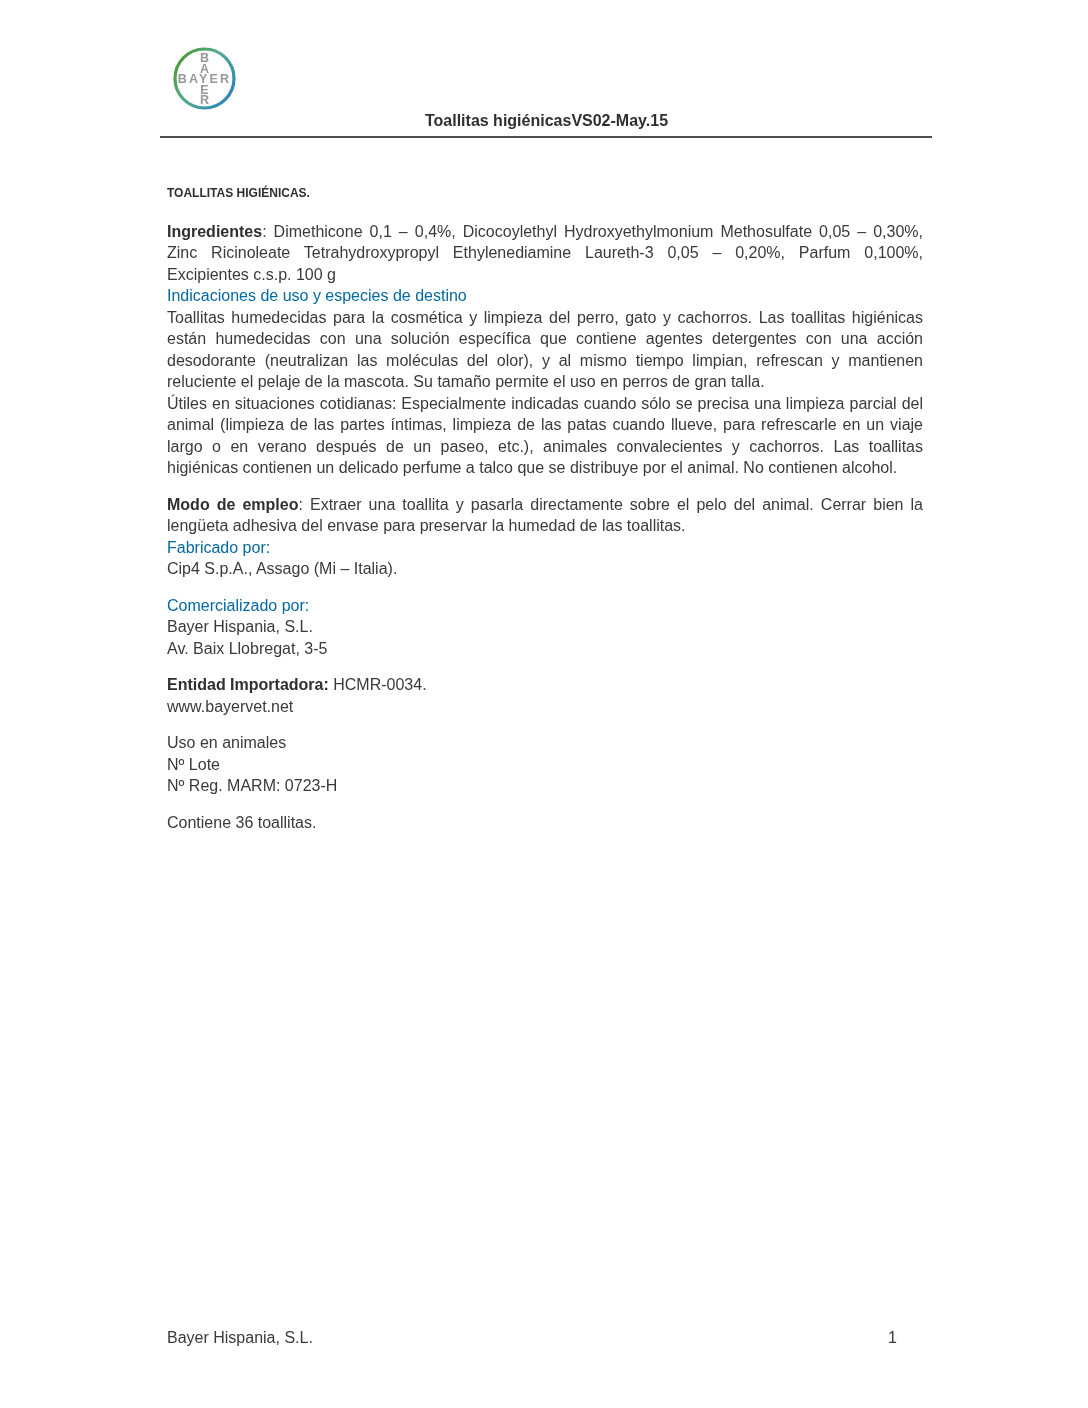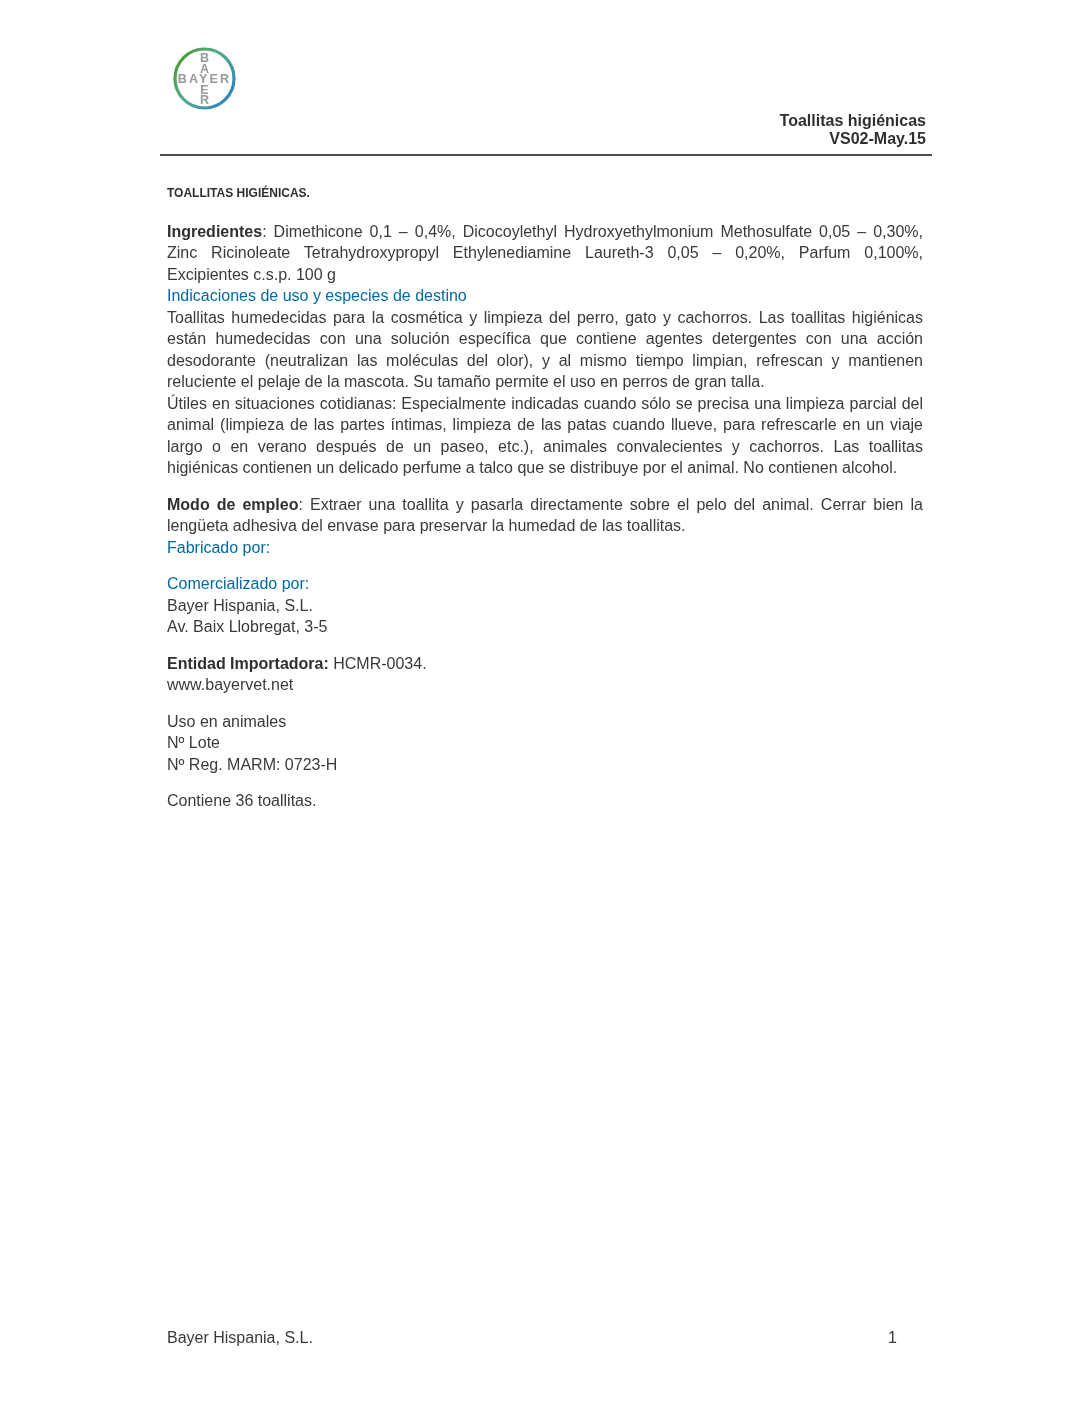--- a/index.html
+++ b/index.html
@@ -21,28 +21,27 @@
     width: 67px;
     height: 67px;
   }
   .header-row {
     position: absolute;
     top: 112px;
     left: 160px;
     width: 772px;
     box-sizing: border-box;
     display: flex;
-    justify-content: flex-start;
+    justify-content: center;
     align-items: flex-end;
     font-weight: bold;
     font-size: 16px;
     padding: 0 6px 6px 7px;
     border-bottom: 2px solid #4e4e4e;
     color: #2f2f2f;
-    flex-direction: column;
   }
   
   .content {
     position: absolute;
     top: 183px;
     left: 167px;
     width: 756px;
     line-height: 21.5px;
   }
   .content h1 {
@@ -113,20 +112,21 @@
     <div class="block">
       <div class="section-heading">Indicaciones de uso y especies de destino</div>
       <p class="just">Toallitas humedecidas para la cosmética y limpieza del perro, gato y cachorros. Las toallitas higiénicas están humedecidas con una solución específica que contiene agentes detergentes con una acción desodorante (neutralizan las moléculas del olor), y al mismo tiempo limpian, refrescan y mantienen reluciente el pelaje de la mascota. Su tamaño permite el uso en perros de gran talla.</p>
       <p class="just">Útiles en situaciones cotidianas: Especialmente indicadas cuando sólo se precisa una limpieza parcial del animal (limpieza de las partes íntimas, limpieza de las patas cuando llueve, para refrescarle en un viaje largo o en verano después de un paseo, etc.), animales convalecientes y cachorros. Las toallitas higiénicas contienen un delicado perfume a talco que se distribuye por el animal. No contienen alcohol.</p>
     </div>
 
     <p class="block just"><span class="bold-label">Modo de empleo</span><span>: Extraer una toallita y pasarla directamente sobre el pelo del animal. Cerrar bien la lengüeta adhesiva del envase para preservar la humedad de las toallitas.</span></p>
 
     <div class="block">
       <div class="section-heading">Fabricado por:</div>
+      <p>Cip4 S.p.A., Assago (Mi – Italia).</p>
     </div>
 
     <div class="block">
       <div class="section-heading">Comercializado por:</div>
       <p>Bayer Hispania, S.L.</p>
       <p>Av. Baix Llobregat, 3-5</p>
     </div>
 
     <div class="block">
       <p><span class="bold-label">Entidad Importadora:</span><span> HCMR-0034.</span></p>

